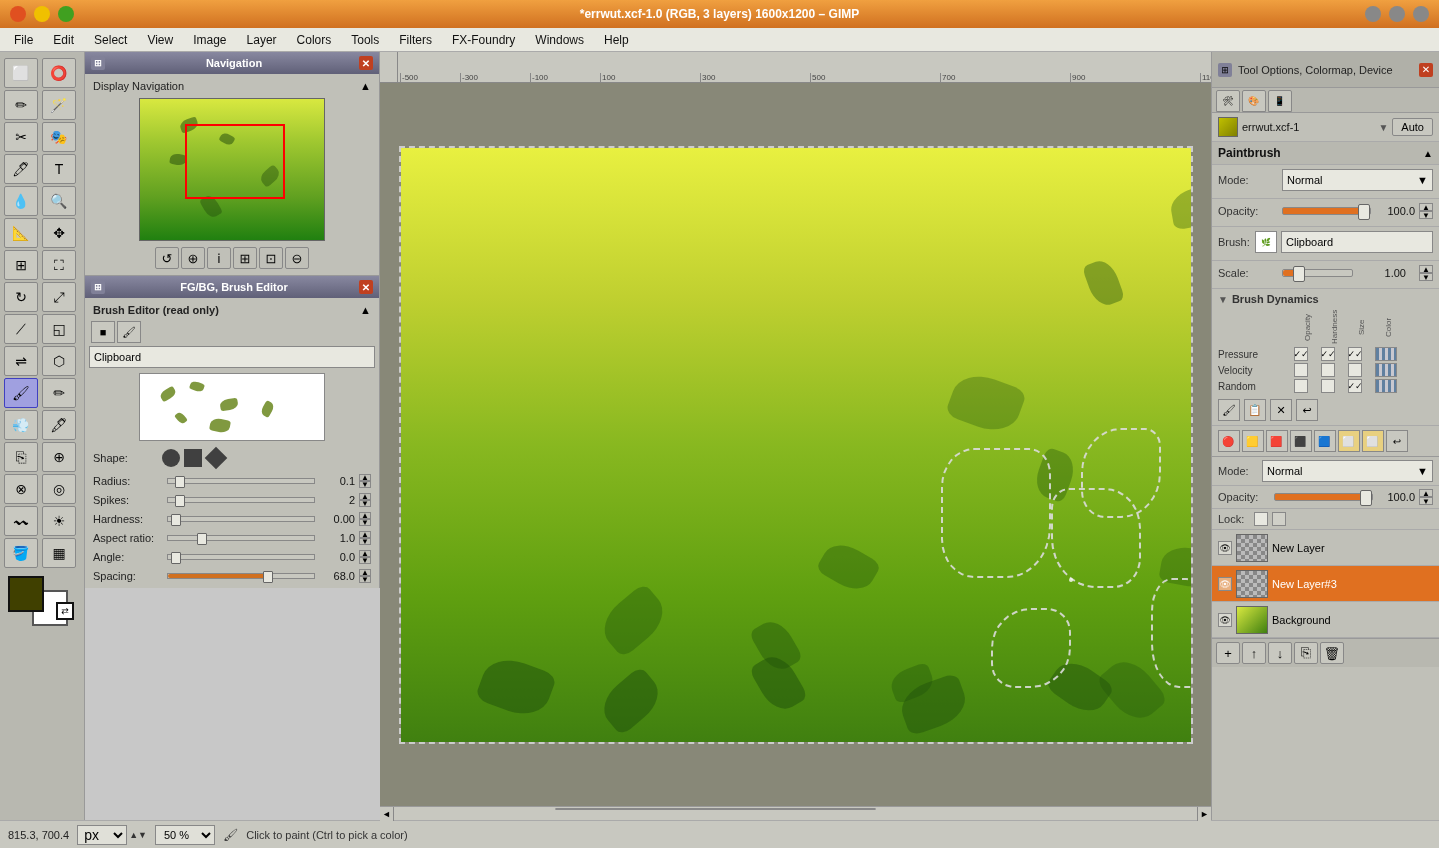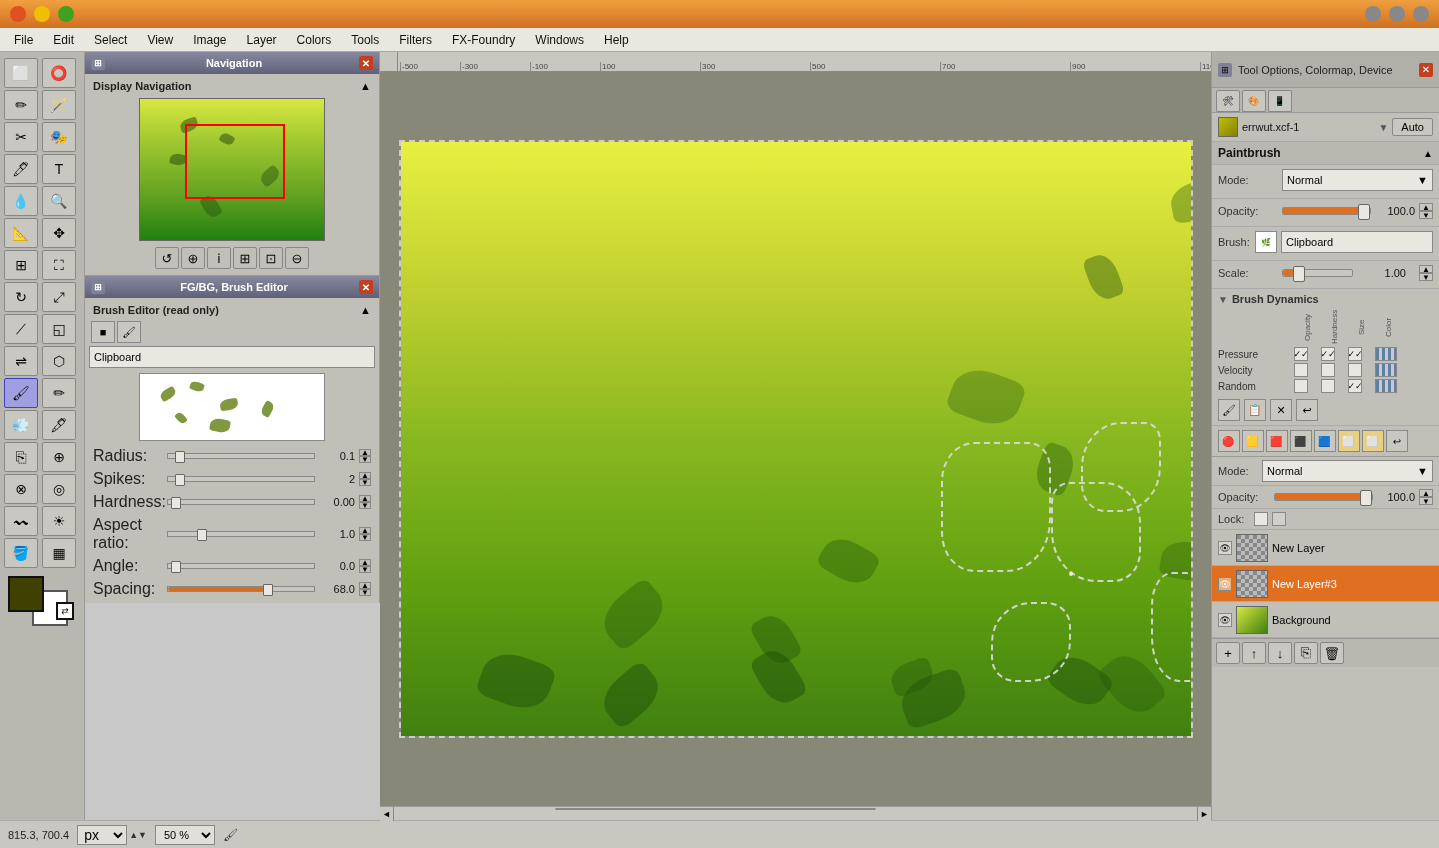--- a/index.html
+++ b/index.html
@@ -252,21 +252,21 @@
     }
     .shape-diamond {
       width: 16px; height: 16px;
       background: #404040;
       transform: rotate(45deg);
     }
     .param-row {
       display: flex; align-items: center; gap: 4px;
       padding: 1px 4px;
     }
-    .param-label { color: #222; width: 70px; font-size: 16px; }
+    .param-label { color: #222; width: 70px; font-size: 11px; }
     .param-slider {
       flex: 1; height: 6px;
       background: #c8c8c0;
       border: 1px solid #888;
       position: relative;
     }
     .param-thumb {
       width: 10px; height: 12px;
       background: #e8e8e0;
       border: 1px solid #666;
@@ -556,21 +556,21 @@
     }
 
     #canvas-section {
       flex: 1;
       display: flex;
       flex-direction: column;
       background: #888878;
       position: relative;
     }
     #ruler-horizontal {
-      height: 20px;
+      height: 31px;
       background: #c8c8c0;
       border-bottom: 1px solid #888;
       display: flex; align-items: flex-end;
       font-size: 8px; color: #555;
       padding-bottom: 1px;
       position: relative;
       overflow: hidden;
     }
     .ruler-tick {
       position: absolute;
@@ -594,20 +594,21 @@
   </style>
 </head>
 <body>
 
 <div id="titlebar">
   <div style="display:flex;gap:4px;align-items:center;">
     <span class="win-btn win-close"></span>
     <span class="win-btn win-min"></span>
     <span class="win-btn win-max"></span>
   </div>
+  <span class="title-text">*errwut.xcf-1.0 (RGB, 3 layers) 1600x1200 – GIMP</span>
   <div class="win-btns-right" style="display:flex;gap:4px;">
     <span class="win-btn"></span>
     <span class="win-btn"></span>
     <span class="win-btn"></span>
   </div>
 </div>
 
 <div id="menubar">
   <span class="menu-item">File</span>
   <span class="menu-item">Edit</span>
@@ -674,21 +675,21 @@
       <div id="left-panels">
 
         <div id="nav-panel">
           <div class="panel-titlebar">
             <span style="width:14px;height:14px;background:#808098;border-radius:2px;display:flex;align-items:center;justify-content:center;font-size:9px;cursor:pointer;">⊞</span>
             <span style="flex:1;text-align:center;color:#fff;font-size:11px;font-weight:bold;margin-left:4px;">Navigation</span>
             <div class="panel-close-btn">✕</div>
           </div>
           <div class="panel-content">
             <div style="display:flex;align-items:center;justify-content:space-between;padding:2px 4px;">
-              <span style="font-size:11px;font-weight:bold;color:#222;">Display Navigation</span>
+              <span style="font-size:11px;font-weight:normal;color:#222;">Display Navigation</span>
               <span style="font-size:11px;cursor:pointer;">▲</span>
             </div>
             <div class="nav-preview">
               <div class="nav-preview-img">
 
                 <div style="position:absolute;width:18px;height:12px;background:rgba(30,70,10,0.5);border-radius:50% 20%;top:20px;left:40px;transform:rotate(-20deg);"></div>
                 <div style="position:absolute;width:14px;height:10px;background:rgba(30,70,10,0.5);border-radius:50% 20%;top:35px;left:80px;transform:rotate(30deg);"></div>
                 <div style="position:absolute;width:16px;height:11px;background:rgba(30,70,10,0.5);border-radius:50% 20%;top:55px;left:30px;transform:rotate(10deg);"></div>
                 <div style="position:absolute;width:20px;height:14px;background:rgba(30,70,10,0.4);border-radius:50% 20%;top:70px;left:120px;transform:rotate(-40deg);"></div>
                 <div style="position:absolute;width:22px;height:15px;background:rgba(30,70,10,0.4);border-radius:50% 20%;top:100px;left:60px;transform:rotate(60deg);"></div>
@@ -729,20 +730,28 @@
 
                 <div style="position:absolute;width:16px;height:10px;background:#608010;border-radius:50% 20%;top:15px;left:20px;transform:rotate(-30deg);opacity:0.8;"></div>
                 <div style="position:absolute;width:14px;height:9px;background:#608010;border-radius:50% 20%;top:8px;left:50px;transform:rotate(20deg);opacity:0.8;"></div>
                 <div style="position:absolute;width:18px;height:11px;background:#608010;border-radius:50% 20%;top:25px;left:80px;transform:rotate(-10deg);opacity:0.8;"></div>
                 <div style="position:absolute;width:12px;height:8px;background:#608010;border-radius:50% 20%;top:40px;left:35px;transform:rotate(50deg);opacity:0.8;"></div>
                 <div style="position:absolute;width:15px;height:10px;background:#608010;border-radius:50% 20%;top:30px;left:120px;transform:rotate(-60deg);opacity:0.8;"></div>
                 <div style="position:absolute;width:20px;height:13px;background:#608010;border-radius:50% 20%;top:45px;left:70px;transform:rotate(10deg);opacity:0.8;"></div>
               </div>
             </div>
 
+            <div class="shape-row">
+              <span class="shape-label">Shape:</span>
+              <div class="shape-circle"></div>
+              <div class="shape-square"></div>
+              <div style="display:inline-flex;align-items:center;justify-content:center;width:20px;height:20px;">
+                  <div class="shape-diamond"></div>
+                </div>
+            </div>
 
             <div class="param-row">
               <span class="param-label">Radius:</span>
               <div class="param-slider">
                   <div class="param-thumb" style="left:5%;"></div>
                 </div>
               <span class="param-value">0.1</span>
               <div class="param-stepper">
                   <span>▲</span>
                   <span>▼</span>
@@ -1067,13 +1076,14 @@
       <option>in</option>
     </select>
     <span style="font-size:9px;">▲▼</span>
   </div>
   <select class="zoom-select">
     <option>50 %</option>
     <option>100 %</option>
     <option>200 %</option>
   </select>
   <span style="font-size:12px;">🖌</span>
+  <span class="status-msg">Click to paint (Ctrl to pick a color)</span>
 </div>
 
 </body></html>

